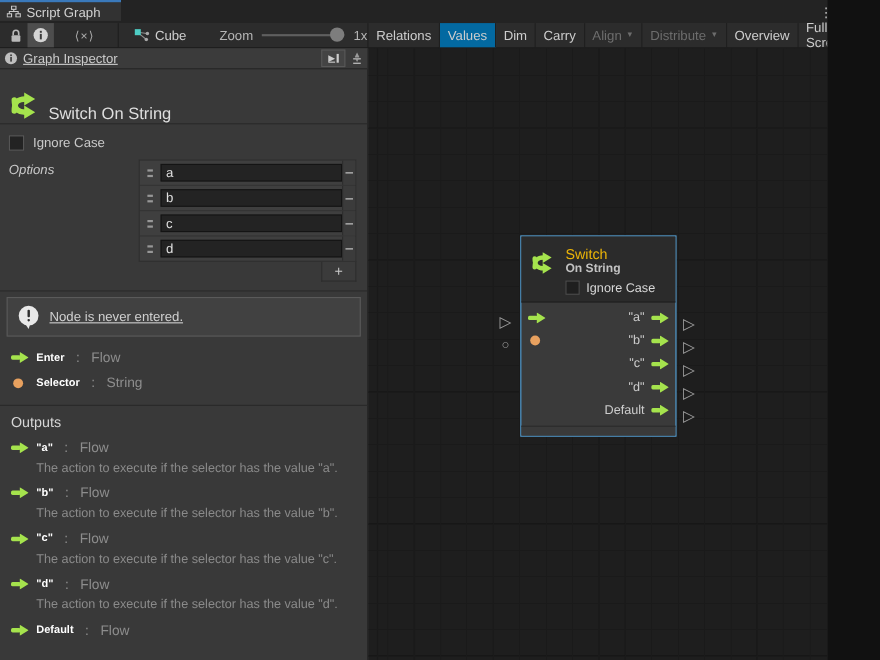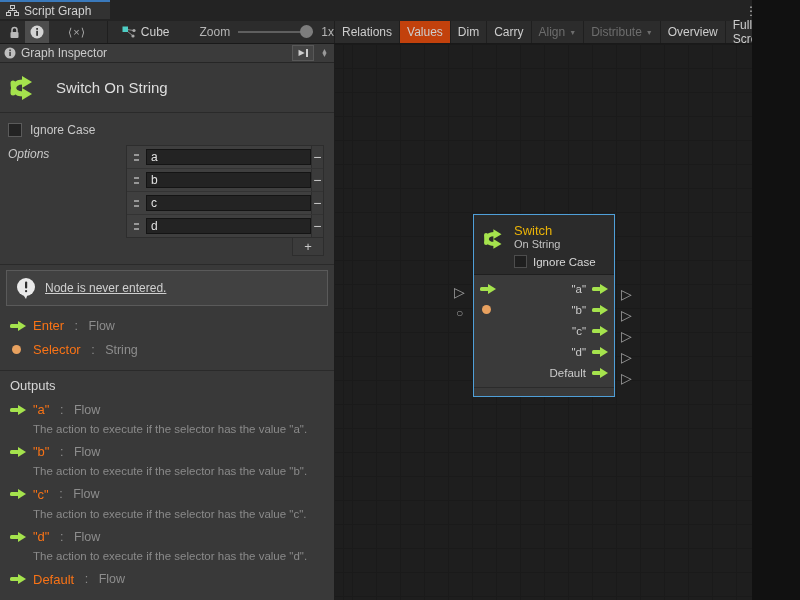--- a/index.html
+++ b/index.html
@@ -26,34 +26,34 @@
   .code-btn{margin-left:14px;color:#a9a9a9;font-size:11px;letter-spacing:1px;}
   .cube-wrap{display:flex;align-items:center;gap:5px;margin-left:14px;}
   .cube-label{color:#cfcfcf;}
   .zoom-label{margin-left:30px;color:#b5b5b5;}
   .slider{position:relative;width:96px;height:22px;margin-left:8px;}
   .slider-track{position:absolute;left:0;right:0;top:10px;height:2px;background:#5f5f5f;}
   .slider-handle{position:absolute;right:0;top:4px;width:13px;height:13px;border-radius:50%;background:#7d7d7d;}
   .zoom-value{margin-left:8px;color:#b5b5b5;}
   .tb-right{flex:1;display:flex;align-items:stretch;}
   .tb-txtbtn{display:flex;align-items:center;padding:0 7px;border-right:1px solid #1f1f1f;color:#cdcdcd;gap:4px;justify-content:flex-end;}
-  .tb-txtbtn.active{background:#c2410c;}
+  .tb-txtbtn.active{background:#0369a1;}
   .tb-txtbtn.disabled{color:#6d6d6d;}
   .dd-arrow{font-size:7px;line-height:1;margin-top:1px;}
   
   .inspector{position:absolute;left:0;top:44px;width:335px;height:556px;background:#393939;
     border-right:1px solid #1d1d1d;box-sizing:border-box;font-size:12px;}
   .insp-header{height:18px;display:flex;align-items:center;gap:5px;padding:0 4px;
-    border-bottom:1px solid #262626;background:#3b3b3b;}
+    border-bottom:1px solid #262626;background:#3b3b3b;text-decoration:underline;}
   .insp-header-label{flex:1;color:#cbcbcb;}
   .dock-box{width:20px;height:14px;border:1px solid #585858;background:#444;display:flex;align-items:center;justify-content:center;gap:1px;}
   .dock-tri{font-size:8px;color:#ccc;line-height:1;}
   .dock-bar{width:2px;height:8px;background:#ccc;}
   .spinner{display:flex;flex-direction:column;justify-content:center;line-height:0.6;color:#9a9a9a;font-size:7px;padding:0 2px;}
-  .insp-title{height:49px;border-bottom:1px solid #2a2a2a;display:flex;align-items:center;gap:16px;padding-left:8px;}
+  .insp-title{height:49px;border-bottom:1px solid #2a2a2a;display:flex;align-items:flex-end;gap:4px;padding-left:8px;}
   .insp-title-label{font-size:15px;color:#dedede;}
   .row-check{display:flex;align-items:center;gap:8px;margin:10px 0 0 8px;}
   .checkbox{width:14px;height:14px;background:#232323;border:1px solid #5b5b5b;box-sizing:border-box;}
   .check-label{color:#c9c9c9;}
   .options-wrap{display:flex;margin:8px 10px 0 8px;}
   .options-label{color:#c9c9c9;padding-top:2px;font-style:italic;}
   .options-list{margin-left:auto;width:196px;border:1px solid #2d2d2d;background:#3f3f3f;}
   .opt-row{display:flex;align-items:center;height:22px;border-bottom:1px solid #333;}
   .opt-row:last-child{border-bottom:none;}
   .drag-handle{width:12px;height:7px;border-top:2px solid #979797;border-bottom:2px solid #979797;margin:0 7px;box-sizing:border-box;}
@@ -65,37 +65,37 @@
   .opt-plus{width:30px;height:17px;border:1px solid #2d2d2d;border-top:none;background:#3b3b3b;color:#c9c9c9;
     display:flex;align-items:center;justify-content:center;font-size:13px;}
   .hdiv{height:1px;background:#2a2a2a;margin-top:8px;}
   .warning-box{margin:5px 6px;border:1px solid #5a5a5a;background:#414141;display:flex;align-items:center;
     gap:8px;padding:6px 8px;text-decoration:underline;}
   .warning-text{color:#d0d0d0;font-size:12px;}
   .section{padding:7px 10px 4px 10px;}
   .section-header{color:#d6d6d6;font-size:13px;margin-bottom:9px;}
   .port-row{display:flex;align-items:center;gap:7px;margin-bottom:9px;}
   .port-icon-col{width:16px;display:flex;justify-content:flex-start;}
-  .port-name{color:#f97316;font-weight:normal;font-size:13px;}
+  .port-name{color:#ffffff;font-weight:bold;font-size:10px;}
   .port-type{color:#8d8d8d;font-size:12.5px;white-space:pre;}
   .port-desc{color:#8a8a8a;font-size:11.5px;margin:-4px 0 8px 23px;line-height:1.25;}
   .dot-string{width:9px;height:9px;border-radius:50%;background:#e8a15f;margin-left:2px;}
   
   .canvas{position:absolute;left:335px;top:44px;width:465px;height:556px;background-color:#1e1e1e;
     background-image:
       repeating-linear-gradient(to right,#1a1a1a 0 1px,transparent 1px 24px),
       repeating-linear-gradient(to bottom,#1a1a1a 0 1px,transparent 1px 24px),
       repeating-linear-gradient(to right,#141414 0 1px,transparent 1px 120px),
       repeating-linear-gradient(to bottom,#141414 0 1px,transparent 1px 120px);
     background-position:17px 0,0 0,113px 0,0 72px;}
   .node{position:absolute;left:138px;top:170px;width:142px;border:1px solid #4f9fd8;background:#3a3a3a;box-sizing:border-box;}
   .node-header{position:relative;background:#2b2b2b;padding:8px 6px 6px 40px;border-bottom:1px solid #1f1f1f;}
   .node-icon{position:absolute;left:8px;top:11px;}
   .node-title{font-size:13px;color:#eab308;line-height:15px;}
-  .node-subtitle{font-size:11px;color:#c2c2c2;line-height:13px;}
+  .node-subtitle{font-size:11px;color:#c2c2c2;line-height:13px;font-weight:bold;}
   .node-checkrow{display:flex;align-items:center;gap:6px;margin-top:4px;}
   .node-checkbox{width:13px;height:13px;background:#1f1f1f;border:1px solid #4d4d4d;box-sizing:border-box;}
   .node-checklabel{font-size:11.5px;color:#d8d8d8;}
   .node-body{padding:3px 0 4px 0;}
   .node-row{display:flex;align-items:center;height:21px;padding:0 6px;}
   .node-row-left{width:20px;display:flex;align-items:center;}
   .node-row-spacer{flex:1;}
   .node-port-label{font-size:11.5px;color:#cccccc;margin-right:6px;}
   .node-footer{height:8px;border-top:1px solid #2b2b2b;background:#3a3a3a;}
   .outer-port{position:absolute;color:#9b9b9b;font-size:14px;line-height:1;}

